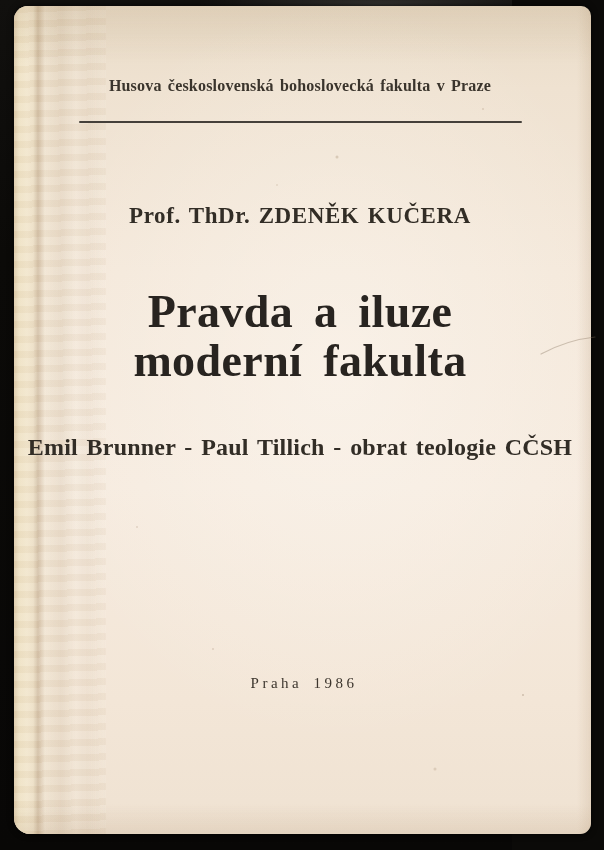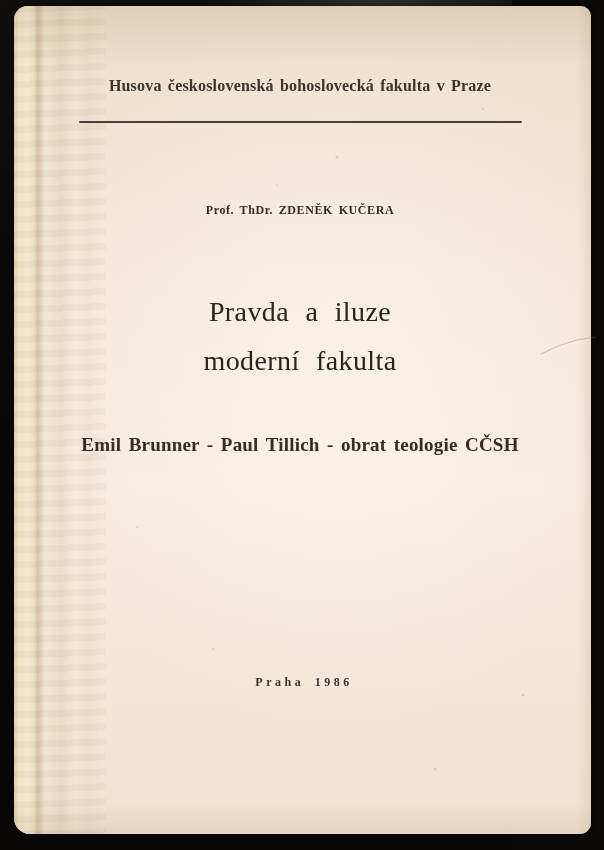--- a/index.html
+++ b/index.html
@@ -96,59 +96,59 @@
     height: 2px;
     background: #45403a;
     border-radius: 1px;
   }
 
   .author {
     position: absolute;
     left: 0;
     right: 0;
     top: 197px;
-    font-size: 12px;
+    font-size: 23px;
     font-weight: 700;
     letter-spacing: 0.6px;
     word-spacing: 2px;
     color: #322d26;
   }
 
   .title {
     position: absolute;
     left: 0;
     right: 0;
     top: 281px;
-    font-size: 28px;
+    font-size: 46px;
     line-height: 49px;
-    font-weight: 400;
+    font-weight: 700;
     word-spacing: 9px;
     letter-spacing: 0.4px;
     color: #282420;
   }
 
   .subtitle {
     position: absolute;
     left: 0;
     right: 0;
     top: 428px;
-    font-size: 19px;
+    font-size: 24px;
     font-weight: 700;
     word-spacing: 2.5px;
     letter-spacing: 0.2px;
     color: #322d26;
   }
 
   .imprint {
     position: absolute;
     left: 8px;
     right: 0;
     top: 669px;
-    font-size: 12px;
-    font-weight: 700;
+    font-size: 15px;
+    font-weight: 400;
     letter-spacing: 3.5px;
     word-spacing: 4px;
     color: #3d362e;
   }
 
   
   .specks {
     position: absolute;
     left: 0;
     top: 0;

